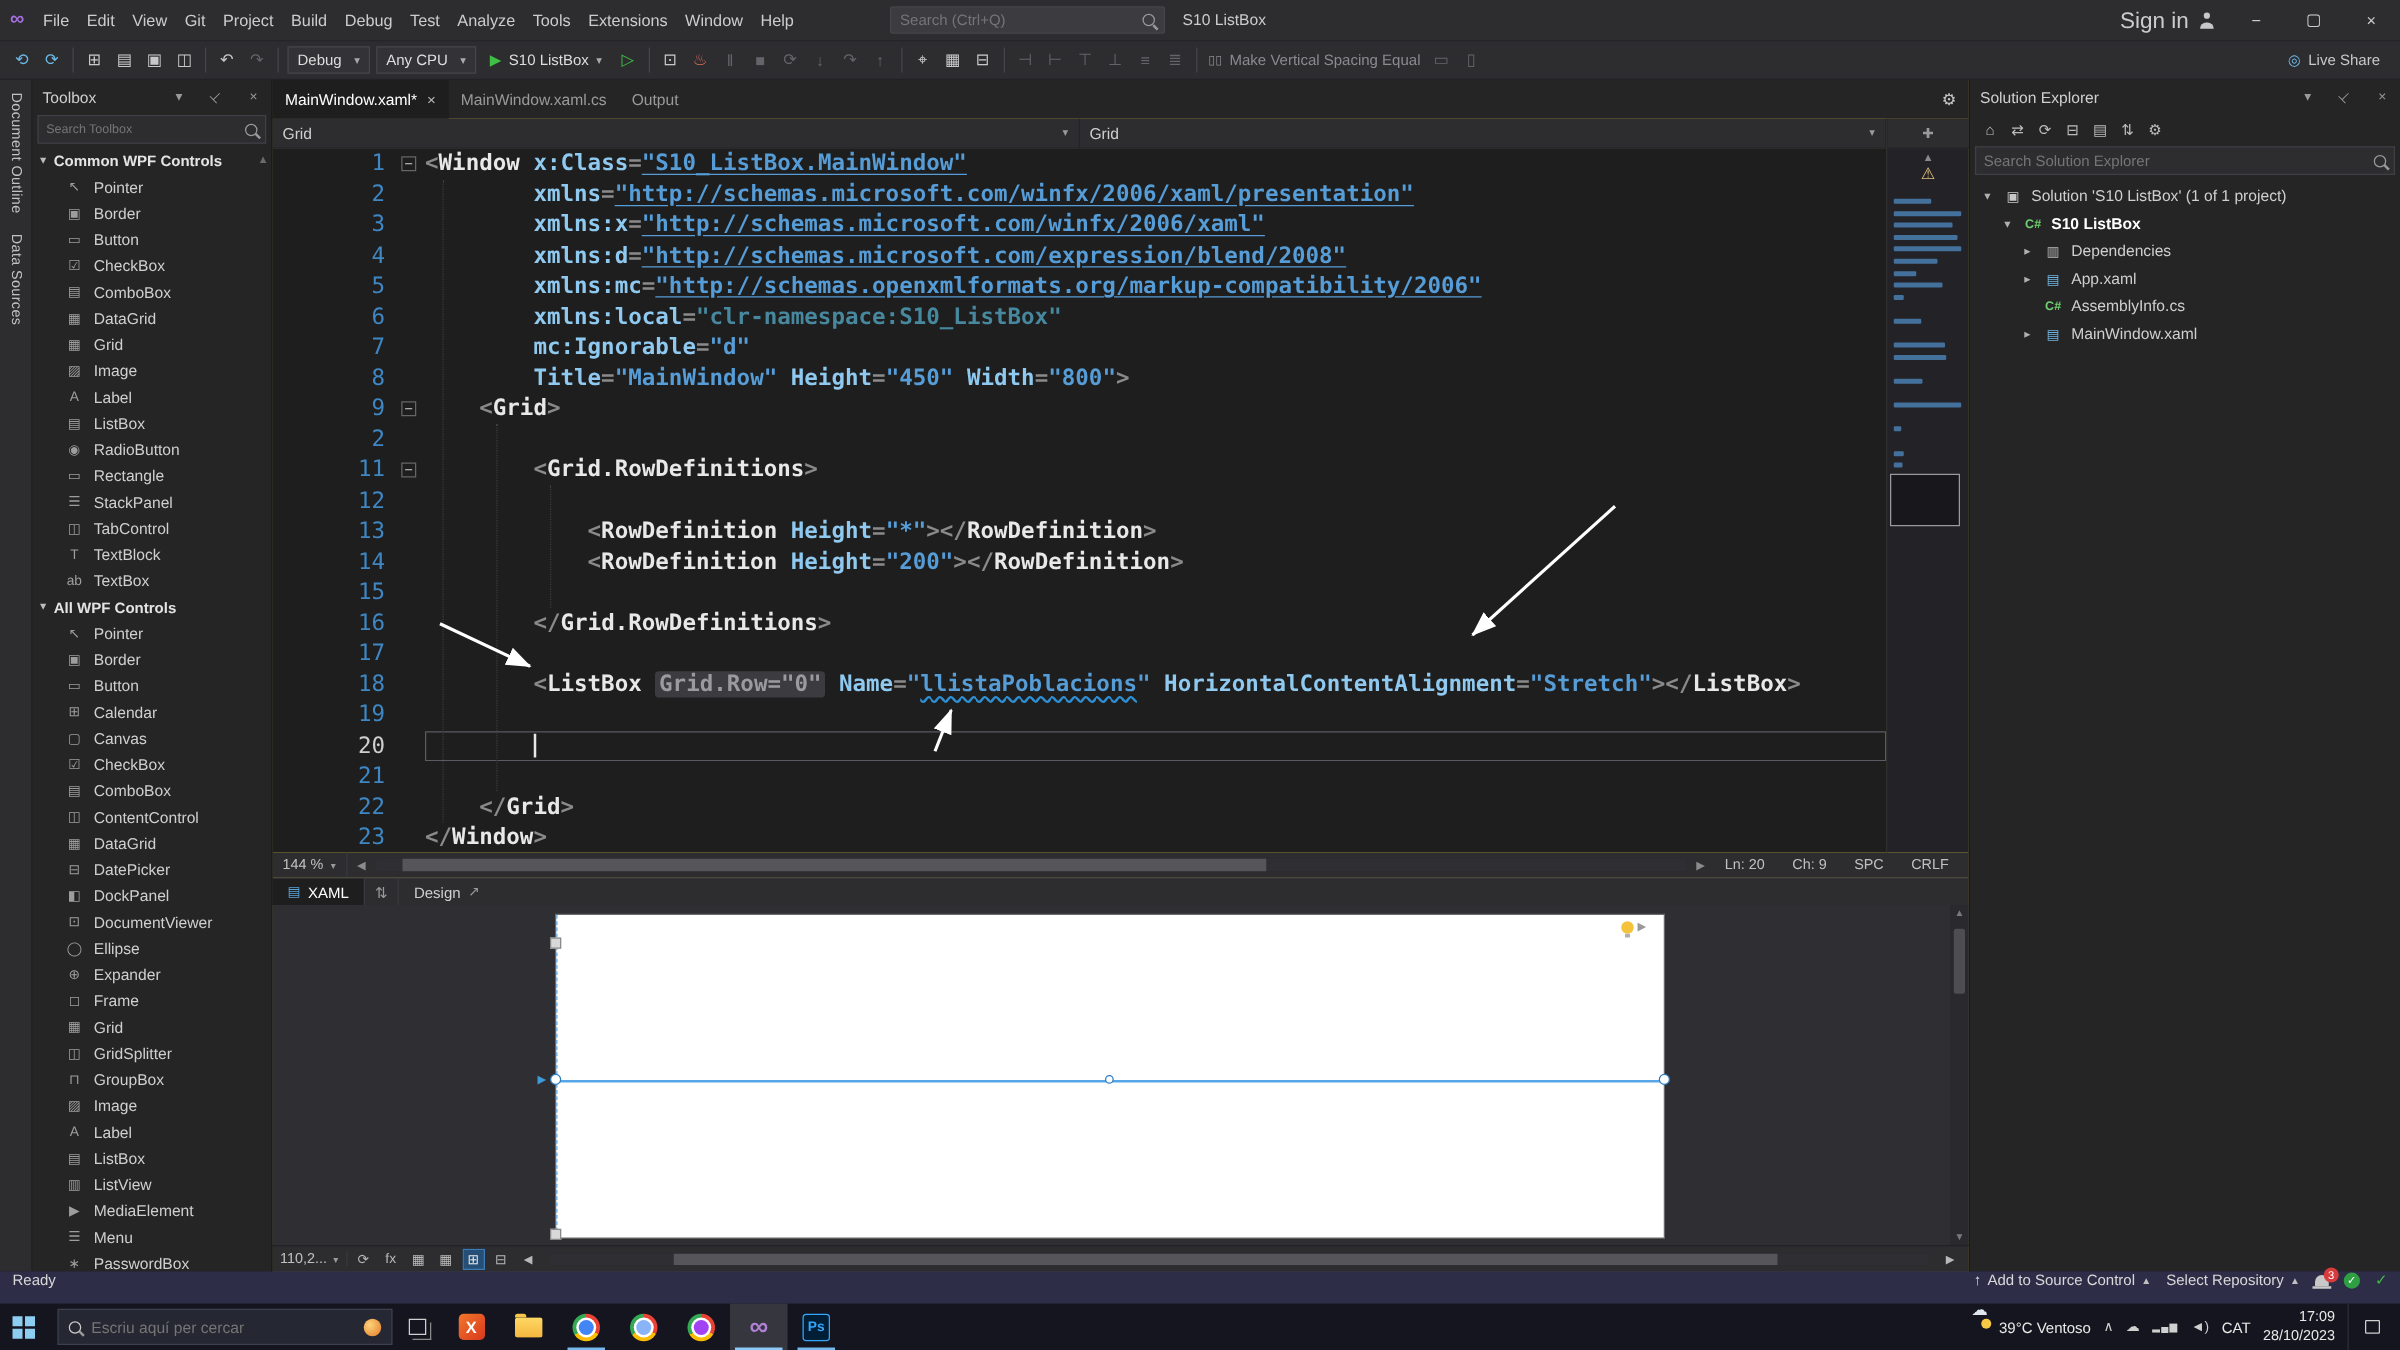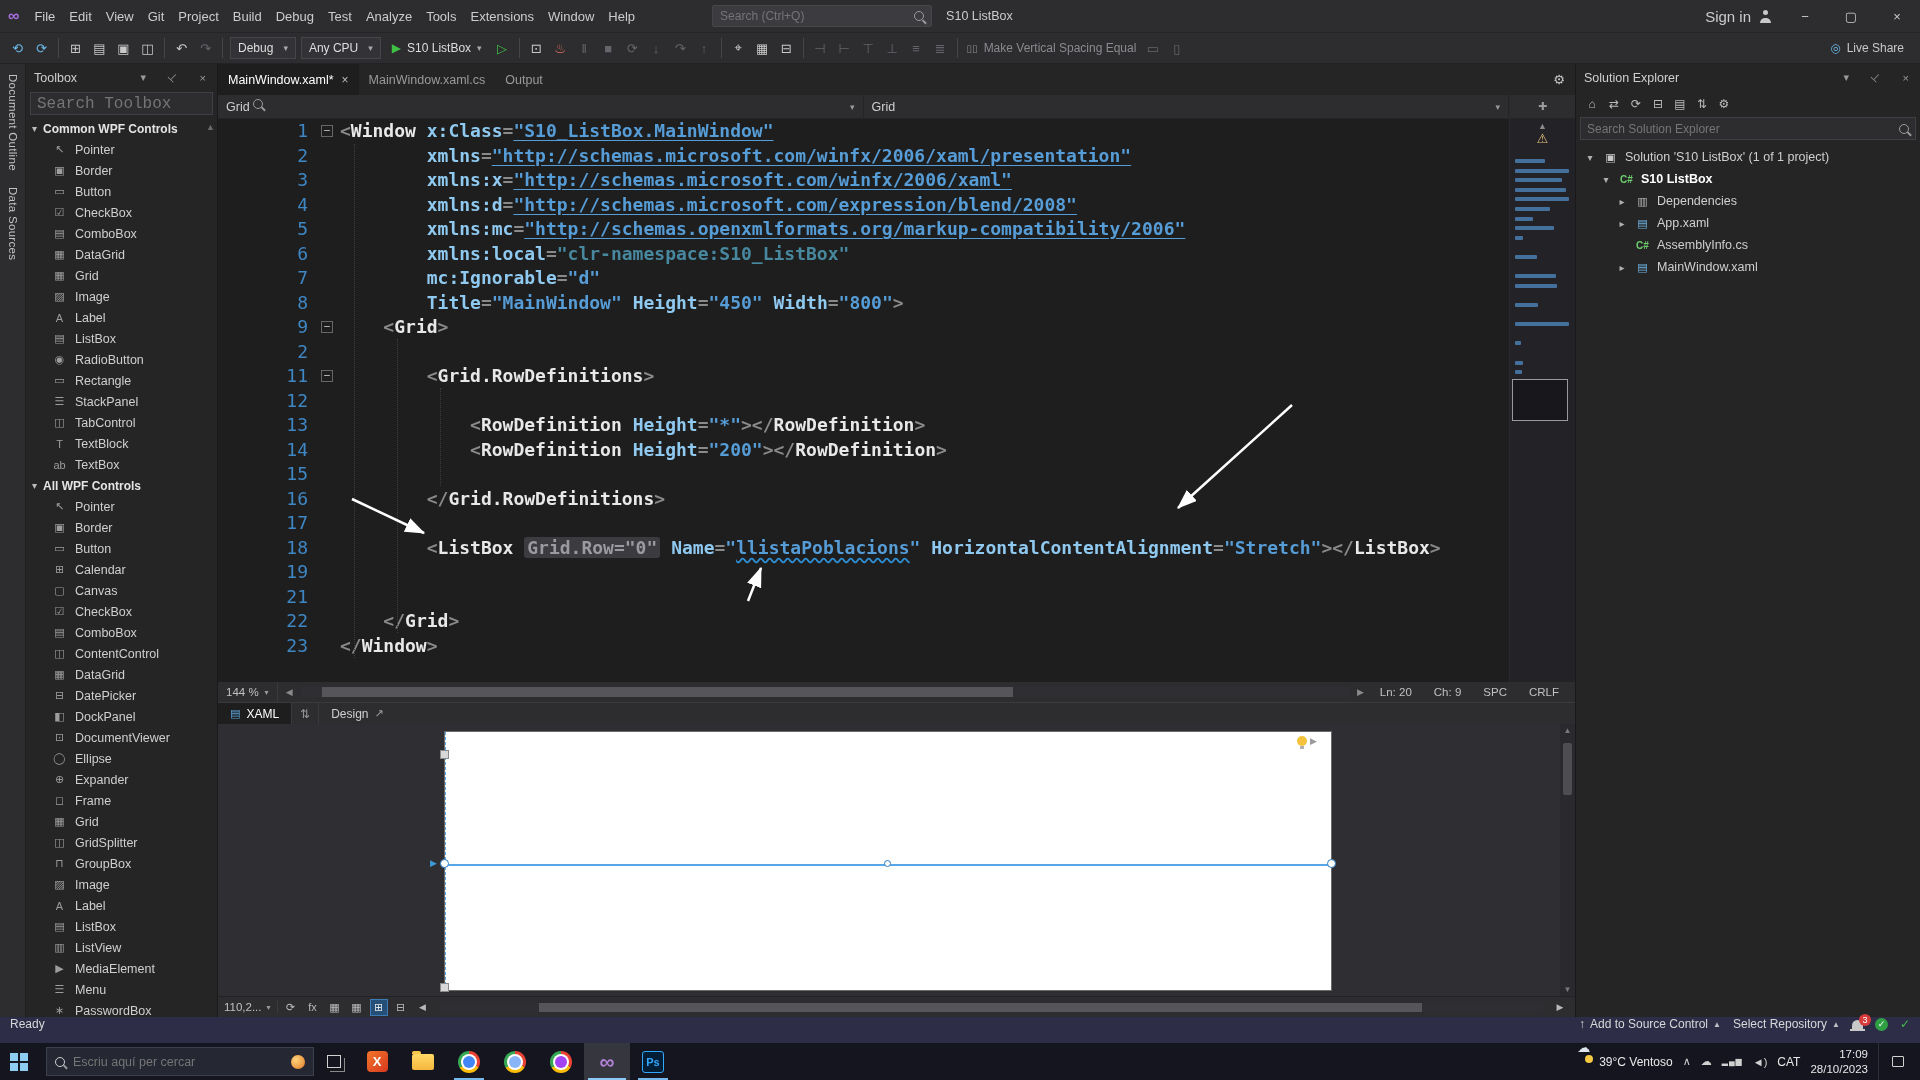--- a/index.html
+++ b/index.html
@@ -9,21 +9,21 @@
 
 
 .titlebar{height:32px;background:#2d2d30;display:flex;align-items:center;font-size:13px;flex:0 0 auto;}
 .vslogo{color:#a66fe0;font-weight:bold;font-size:16px;padding:0 8px;}
 .menus{display:flex;height:100%;align-items:center;}
 .menu-item{padding:0 7px;height:100%;display:flex;align-items:center;color:#ccc;cursor:default;}
 .qsearch{width:220px;height:22px;background:#3b3b40;border:1px solid #464649;border-radius:2px;display:flex;align-items:center;padding:0 7px;gap:6px;margin-left:70px;}
 .qsearch input{flex:1;background:transparent;border:0;outline:0;color:#9a9a9a;font-size:12px;font-family:inherit;}
 .window-title{color:#ccc;margin-left:14px;font-size:12.5px;}
 .title-right{margin-left:auto;display:flex;align-items:center;height:100%;}
-.signin{font-size:15px;color:#ccc;margin-right:8px;}
+.signin{font-size:18px;color:#ccc;margin-right:8px;}
 .win-btns{display:flex;height:100%;}
 .win-btn{width:46px;height:32px;display:flex;align-items:center;justify-content:center;color:#ccc;font-size:13px;}
 .mag{position:relative;width:10px;height:10px;border:1.5px solid #9a9a9a;border-radius:50%;display:inline-block;flex:0 0 auto;}
 .mag:after{content:"";position:absolute;width:5px;height:1.5px;background:#9a9a9a;transform:rotate(45deg);right:-4px;bottom:-2px;}
 .person{width:13px;height:13px;position:relative;display:inline-block;margin-right:10px;}
 .person:before{content:"";position:absolute;top:0;left:4px;width:5px;height:5px;border-radius:50%;background:#c8c8c8;}
 .person:after{content:"";position:absolute;bottom:0;left:1px;width:11px;height:5px;border-radius:5px 5px 0 0;background:#c8c8c8;}
 
 
 .toolbar{height:32px;background:#2d2d30;border-top:1px solid #252528;border-bottom:1px solid #222226;display:flex;align-items:center;padding:0 6px;gap:1px;flex:0 0 auto;overflow:hidden;}
@@ -45,21 +45,21 @@
 .edge-strip{width:26px;background:#2d2d30;border-right:1px solid #1f1f22;display:flex;flex-direction:column;align-items:center;padding-top:10px;gap:16px;flex:0 0 auto;}
 .edge-tab{writing-mode:vertical-rl;font-size:11.5px;color:#c2c2c2;letter-spacing:.3px;}
 
 
 .toolbox{width:192px;background:#252526;border-right:1px solid #191919;display:flex;flex-direction:column;flex:0 0 auto;position:relative;}
 .panel-head{height:27px;display:flex;align-items:center;padding:0 8px;color:#cfcfcf;font-size:12.5px;flex:0 0 auto;gap:16px;}
 .panel-head .sp{flex:1;}
 .p-ico{color:#9a9a9a;font-size:11px;padding:0 3px;}
 .p-ico.pin{display:inline-block;transform:rotate(45deg);}
 .tbx-search{margin:1px 4px 3px 4px;height:23px;border:1px solid #3f3f46;background:#2d2d30;display:flex;align-items:center;padding:0 6px;gap:6px;flex:0 0 auto;}
-.tbx-search input{flex:1;background:transparent;border:0;outline:0;color:#9a9a9a;font-size:16px;font-family:Liberation Mono, monospace;}
+.tbx-search input{flex:1;background:transparent;border:0;outline:0;color:#9a9a9a;font-size:10px;font-family:Liberation Sans, sans-serif;}
 .tbx-list{flex:1;overflow:hidden;}
 .tbx-group{height:21px;display:flex;align-items:center;gap:6px;color:#e4e4e4;font-weight:bold;font-size:12px;padding-left:6px;}
 .tbx-group .ar{color:#bcbcbc;font-size:10px;}
 .tbx-item{height:21px;display:flex;align-items:center;gap:8px;padding-left:26px;color:#cfcfcf;font-size:12.5px;white-space:nowrap;}
 .tbx-item .ico{width:15px;text-align:center;color:#9d9d9d;font-size:11px;flex:0 0 auto;font-style:normal;}
 .tbx-up{position:absolute;top:58px;right:2px;color:#6a6a6a;font-size:9px;}
 
 
 .editor-col{flex:1;display:flex;flex-direction:column;min-width:0;background:#fde047;}
 .tabstrip{height:31px;background:#252526;display:flex;align-items:stretch;flex:0 0 auto;}
@@ -563,20 +563,21 @@
                 <div class="cl"><span class="ln">2</span><span class="fold"></span><span class="lb"></span></div>
                 <div class="cl"><span class="ln">11</span><span class="fold"><span class="foldbox">−</span></span><span class="lb"><span class="tk-p">        </span><span class="tk-d">&lt;</span><span class="tk-e">Grid.RowDefinitions</span><span class="tk-d">&gt;</span></span></div>
                 <div class="cl"><span class="ln">12</span><span class="fold"></span><span class="lb"></span></div>
                 <div class="cl"><span class="ln">13</span><span class="fold"></span><span class="lb"><span class="tk-p">            </span><span class="tk-d">&lt;</span><span class="tk-e">RowDefinition</span><span class="tk-p"> </span><span class="tk-a">Height</span><span class="tk-d">=</span><span class="tk-v">"*"</span><span class="tk-d">&gt;</span><span class="tk-d">&lt;/</span><span class="tk-e">RowDefinition</span><span class="tk-d">&gt;</span></span></div>
                 <div class="cl"><span class="ln">14</span><span class="fold"></span><span class="lb"><span class="tk-p">            </span><span class="tk-d">&lt;</span><span class="tk-e">RowDefinition</span><span class="tk-p"> </span><span class="tk-a">Height</span><span class="tk-d">=</span><span class="tk-v">"200"</span><span class="tk-d">&gt;</span><span class="tk-d">&lt;/</span><span class="tk-e">RowDefinition</span><span class="tk-d">&gt;</span></span></div>
                 <div class="cl"><span class="ln">15</span><span class="fold"></span><span class="lb"></span></div>
                 <div class="cl"><span class="ln">16</span><span class="fold"></span><span class="lb"><span class="tk-p">        </span><span class="tk-d">&lt;/</span><span class="tk-e">Grid.RowDefinitions</span><span class="tk-d">&gt;</span></span></div>
                 <div class="cl"><span class="ln">17</span><span class="fold"></span><span class="lb"></span></div>
                 <div class="cl"><span class="ln">18</span><span class="fold"></span><span class="lb"><span class="tk-p">        </span><span class="tk-d">&lt;</span><span class="tk-e">ListBox</span><span class="tk-p"> </span><span class="tk-g">Grid.Row="0"</span><span class="tk-p"> </span><span class="tk-a">Name</span><span class="tk-d">=</span><span class="tk-v">"</span><span class="tk-w">llistaPoblacions</span><span class="tk-v">"</span><span class="tk-p"> </span><span class="tk-a">HorizontalContentAlignment</span><span class="tk-d">=</span><span class="tk-v">"Stretch"</span><span class="tk-d">&gt;</span><span class="tk-d">&lt;/</span><span class="tk-e">ListBox</span><span class="tk-d">&gt;</span></span></div>
                 <div class="cl"><span class="ln">19</span><span class="fold"></span><span class="lb"></span></div>
+                <div class="cl cur"><span class="ln">20</span><span class="fold"></span><span class="lb"><span class="tk-p">        </span><span class="caret"></span></span></div>
                 <div class="cl"><span class="ln">21</span><span class="fold"></span><span class="lb"></span></div>
                 <div class="cl"><span class="ln">22</span><span class="fold"></span><span class="lb"><span class="tk-p">    </span><span class="tk-d">&lt;/</span><span class="tk-e">Grid</span><span class="tk-d">&gt;</span></span></div>
                 <div class="cl"><span class="ln">23</span><span class="fold"></span><span class="lb"><span class="tk-d">&lt;/</span><span class="tk-e">Window</span><span class="tk-d">&gt;</span></span></div>
               </div>
           </div>
         </div>
 
         <div class="map-col">
           <div class="map-head">✚</div>
           <div class="map-upicon">▲</div>

